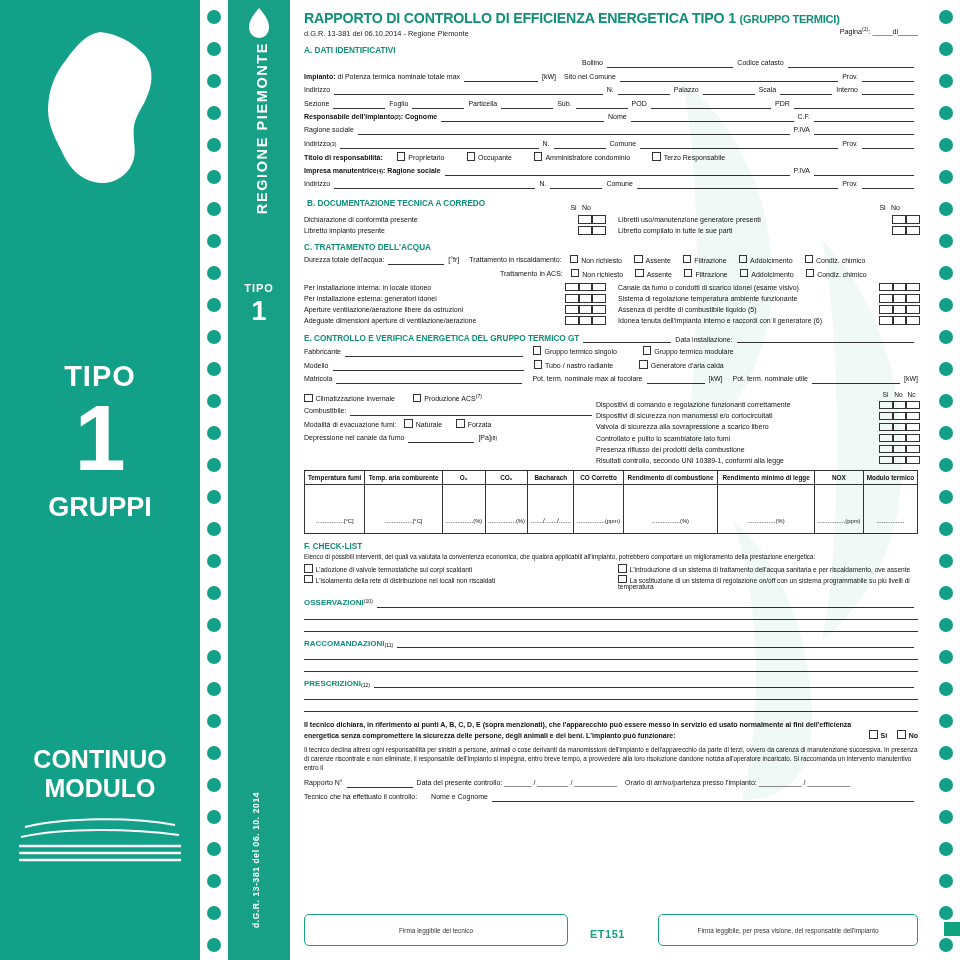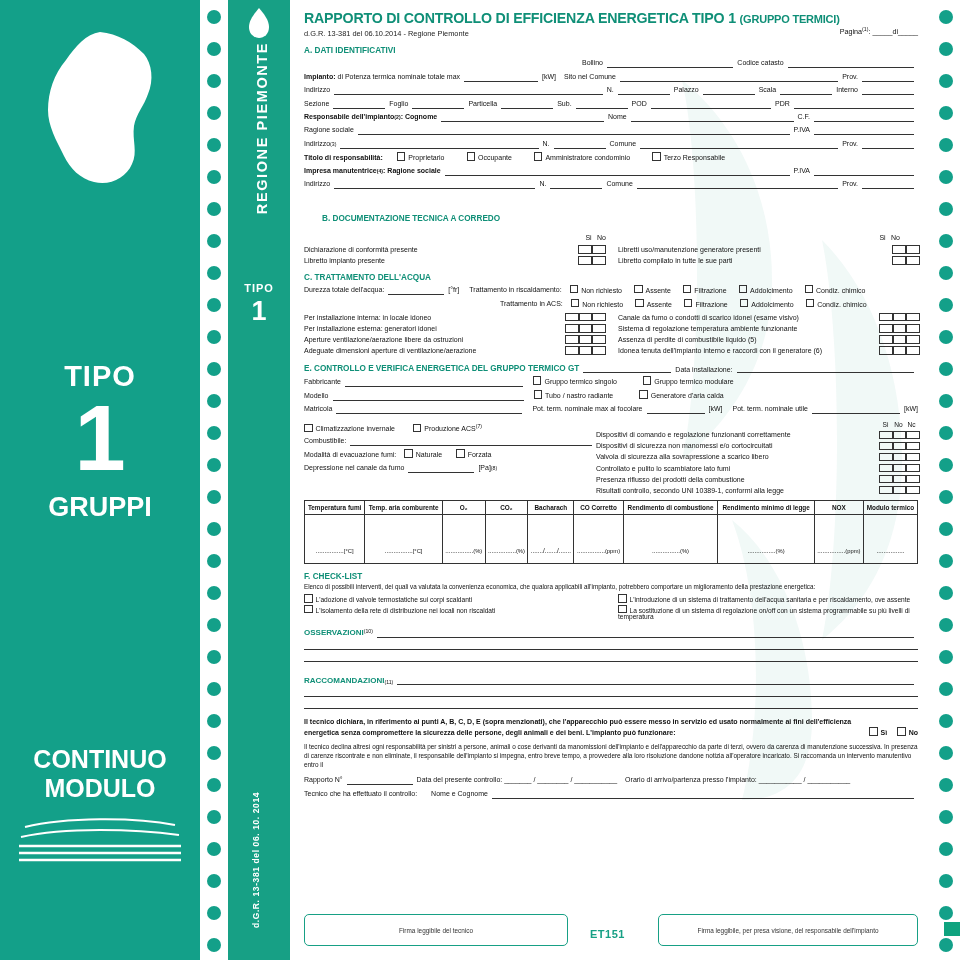--- a/index.html
+++ b/index.html
@@ -276,21 +276,21 @@
           <span class="ln"></span>
         <span class="lbl">N.</span>
           <span class="ln s"></span>
         <span class="lbl">Comune</span>
           <span class="ln"></span>
         <span class="lbl">Prov.</span>
           <span class="ln s"></span>
       </div>
 
       <div style="display:flex;align-items:flex-end;margin-top:7px">
-        <div class="sec" style="margin:18px;flex:1">B. DOCUMENTAZIONE TECNICA A CORREDO</div>
+        <div class="sec" style="margin:3px;flex:1">B. DOCUMENTAZIONE TECNICA A CORREDO</div>
         <div style="width:52px;display:flex">
             <span class="yn">Si</span>
             <span class="yn">No</span>
           </div>
         <div style="flex:1"></div>
         <div style="width:42px;display:flex">
             <span class="yn">Si</span>
             <span class="yn">No</span>
           </div>
       </div>
@@ -574,24 +574,33 @@
 
       <div style="margin-top:8px">
         <div style="display:flex;align-items:flex-start">
           <span class="obs">OSSERVAZIONI</span>
             <span class="sup">(10)</span>
             <span class="ln" style="flex:1"></span>
         </div>
         <div class="obsline"></div>
         <div class="obsline"></div>
       </div>
-      <div style="margin-top:13px">
+      <div style="margin-top:6px">
         <div style="display:flex;align-items:flex-end">
           <span class="obs">RACCOMANDAZIONI</span>
             <span class="sup">(11)</span>
+            <span class="ln" style="flex:1"></span>
+        </div>
+        <div class="obsline"></div>
+        <div class="obsline"></div>
+      </div>
+      <div style="margin-top:6px">
+        <div style="display:flex;align-items:flex-end">
+          <span class="obs">PRESCRIZIONI</span>
+            <span class="sup">(12)</span>
             <span class="ln" style="flex:1"></span>
         </div>
         <div class="obsline"></div>
         <div class="obsline"></div>
       </div>
 
       <div class="declare">
         <div style="display:flex;align-items:flex-start">
           <b style="flex:1">Il tecnico dichiara, in riferimento ai punti A, B, C, D, E (sopra menzionati), che l'apparecchio può essere messo in servizio ed usato normalmente ai fini dell'efficienza energetica senza compromettere la sicurezza delle persone, degli animali e dei beni. L'impianto può funzionare:</b>
           <span style="white-space:nowrap;margin-left:6px;margin-top:10px">

